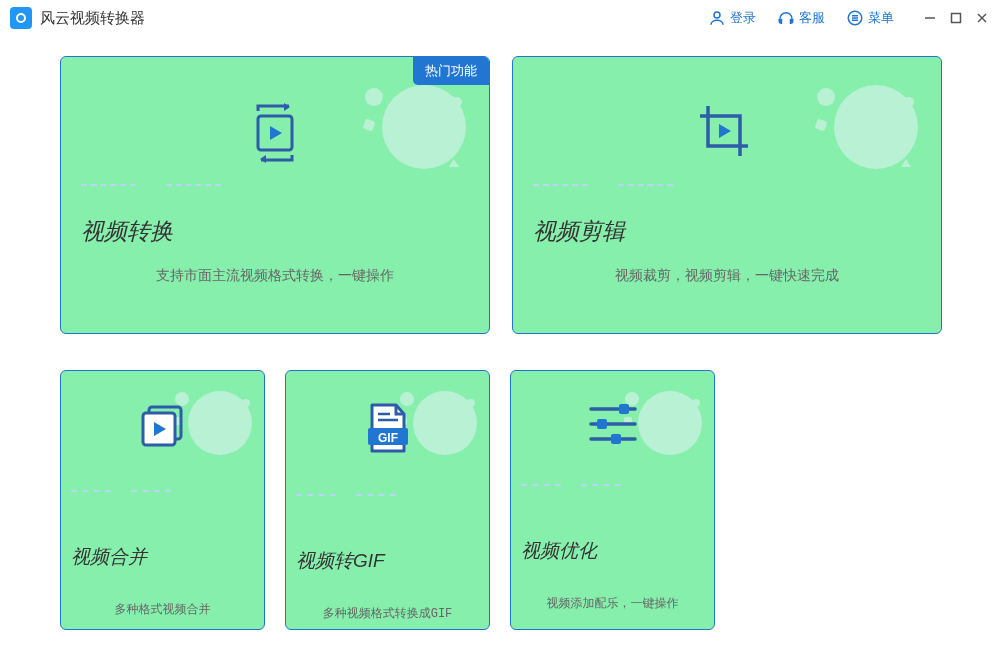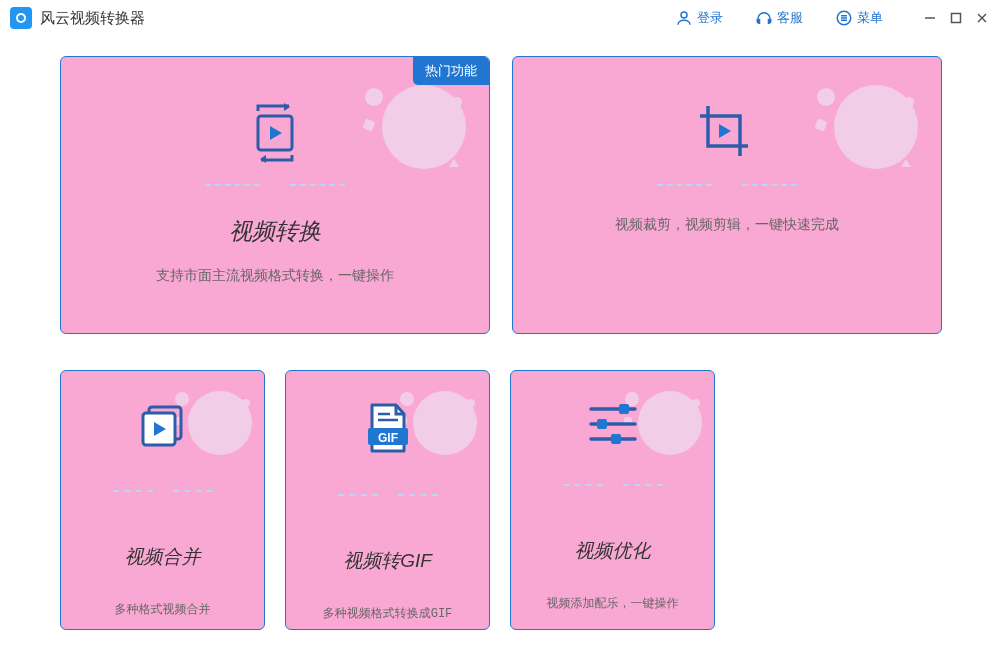--- a/index.html
+++ b/index.html
@@ -42,21 +42,21 @@
       border-radius: 50%;
     }
     .app-title {
       font-size: 15px;
       color: #333;
       font-weight: 500;
     }
     .titlebar-right {
       display: flex;
       align-items: flex-start;
-      gap: 16px;
+      gap: 5px;
     }
     .titlebar-item {
       display: flex;
       align-items: center;
       gap: 4px;
       padding: 4px 8px;
       cursor: pointer;
       color: #2176d2;
       font-size: 13px;
     }
@@ -89,25 +89,24 @@
       margin-bottom: 36px;
     }
     .row2 {
       display: flex;
       gap: 20px;
     }
     .card {
       border: 1px solid #2176d2;
       border-radius: 6px;
       position: relative;
-      background: #f9a8d4;
+      background: #86efac;
       cursor: pointer;
       display: flex;
       flex-direction: column;
-      align-items: center;
       overflow: hidden;
     }
     .card-large {
       width: 430px;
       height: 278px;
       padding: 35px 20px 25px;
     }
     .card-small {
       width: 205px;
       height: 260px;
@@ -292,20 +291,21 @@
         <svg width="62" height="62" viewBox="0 0 62 62">
           <path d="M12 4 L12 44 L52 44" fill="none" stroke="#2d5da8" stroke-width="3.5"></path>
           <path d="M4 14 L44 14 L44 54" fill="none" stroke="#2d5da8" stroke-width="3.5"></path>
           <path d="M23 22 L23 36 L35 29 Z" fill="#2176d2"></path>
         </svg>
       </div>
       <div class="card-divider">
           <div class="dash"></div>
           <div class="dash"></div>
         </div>
+      <div class="card-title">视频剪辑</div>
       <div class="card-desc">视频裁剪，视频剪辑，一键快速完成</div>
     </div>
   </div>
 
   <div class="row2">
 
     <div class="card card-small">
       <svg class="bg-shapes" viewBox="0 0 90 90">
         <circle cx="56" cy="42" r="32" fill="#eaf3fc"></circle>
         <circle cx="18" cy="18" r="7" fill="#eaf3fc"></circle>

